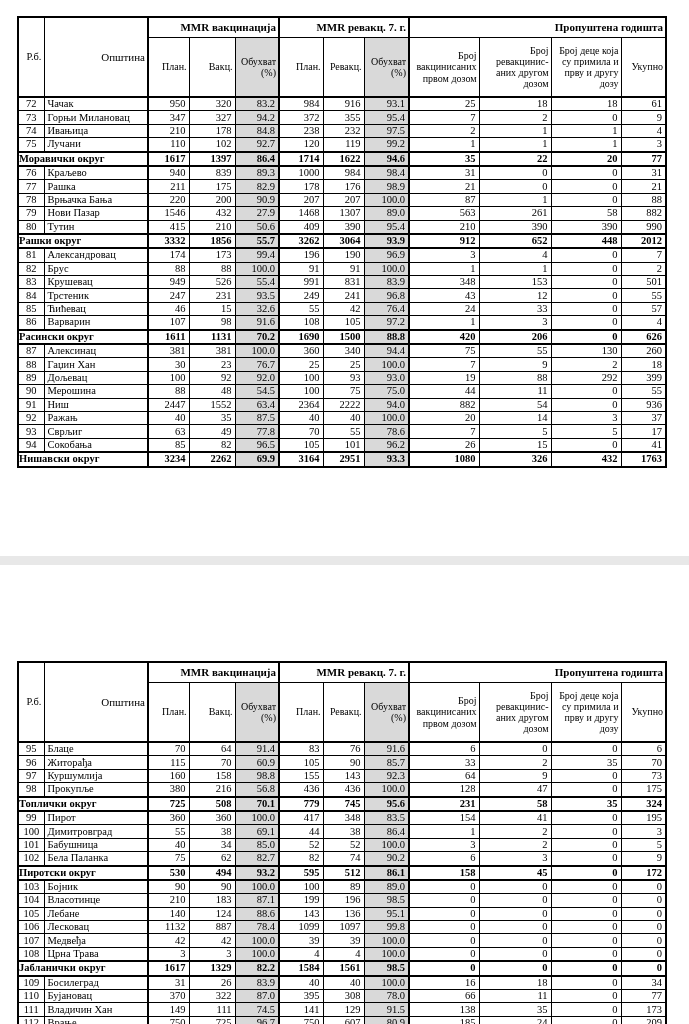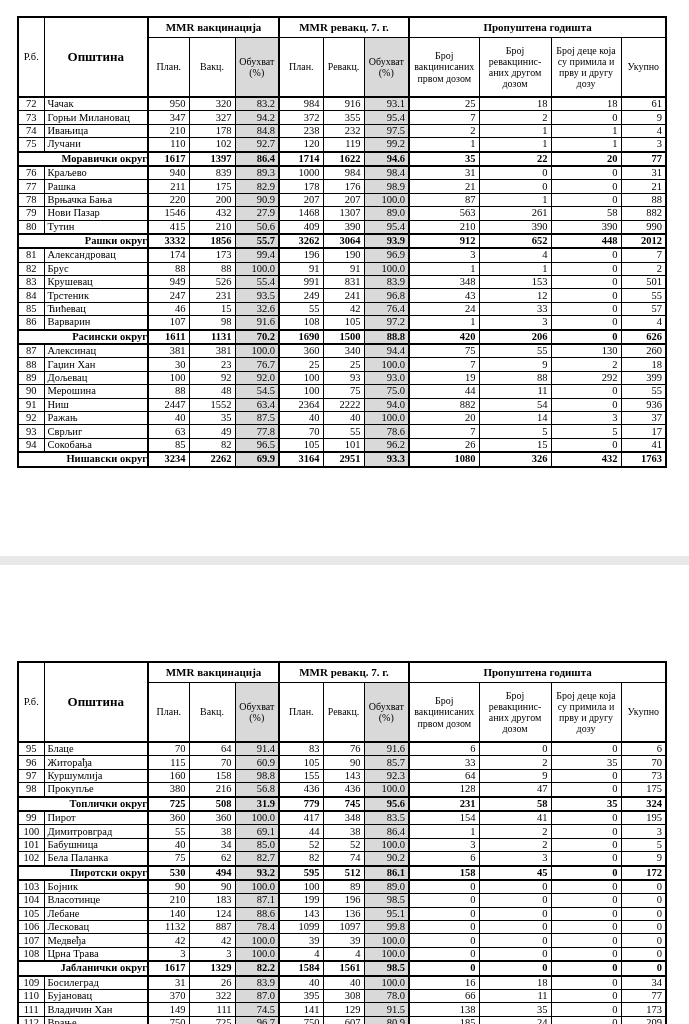--- a/index.html
+++ b/index.html
@@ -22,41 +22,41 @@
     position:absolute;left:0;top:556px;width:689px;height:9px;
     background:var(--sep);
   }
   table{
     border-collapse:collapse;table-layout:fixed;width:648px;
     border:2px solid var(--border);
   }
   th,td{border:1px solid var(--border);overflow:hidden;}
   thead{border-bottom:2px solid var(--border);}
   thead th{
-    font-weight:normal;font-size:10px;text-align:center;vertical-align:middle;
+    font-weight:normal;font-size:10px;text-align:right;vertical-align:middle;
     padding:1px 2px;line-height:1.12;background:#fff;
   }
   th.group{font-weight:bold;font-size:11px;height:17px;}
   th.rb{font-size:10.5px;margin-left:25px;}
-  th.opstina{font-weight:bold;font-size:13px;}
+  th.opstina{font-weight:normal;font-size:11px;}
   tr.subhead th{height:56px;}
   th.shade,td.shade{background:var(--shade);}
   .gl{border-left:2px solid var(--border) !important;}
   tbody td{
     font-size:10.5px;height:12.4px;line-height:12px;
     padding:0 3px 0 0;text-align:right;white-space:nowrap;vertical-align:middle;
   }
   td.name{text-align:left;padding:0 1px 0 3px;}
   td.num{text-align:center;padding:0;}
   tr.district td{
     font-weight:bold;
     border-top:2px solid var(--border);
     border-bottom:2px solid var(--border);
   }
-  td.district-name{text-align:right;font-weight:bold;padding:0;}
+  td.district-name{text-align:left;font-weight:bold;padding:0;}
 </style>
 </head>
 <body>
 
 <div class="page-table" id="table-slot-0">
     <table>
       <colgroup>
         <col style="width: 26px;">
         <col style="width: 104px;">
         <col style="width: 41px;">
@@ -561,21 +561,21 @@
           <td class="shade">100.0</td>
           <td class="gl">128</td>
           <td>47</td>
           <td>0</td>
           <td>175</td>
         </tr>
         <tr class="district">
           <td class="district-name" colspan="2">Топлички округ</td>
           <td class="gl">725</td>
           <td>508</td>
-          <td class="shade">31.9</td>
+          <td class="shade">70.1</td>
           <td class="gl">779</td>
           <td>745</td>
           <td class="shade">95.6</td>
           <td class="gl">231</td>
           <td>58</td>
           <td>35</td>
           <td>324</td>
         </tr>
         <tr>
           <td class="num">99</td>

